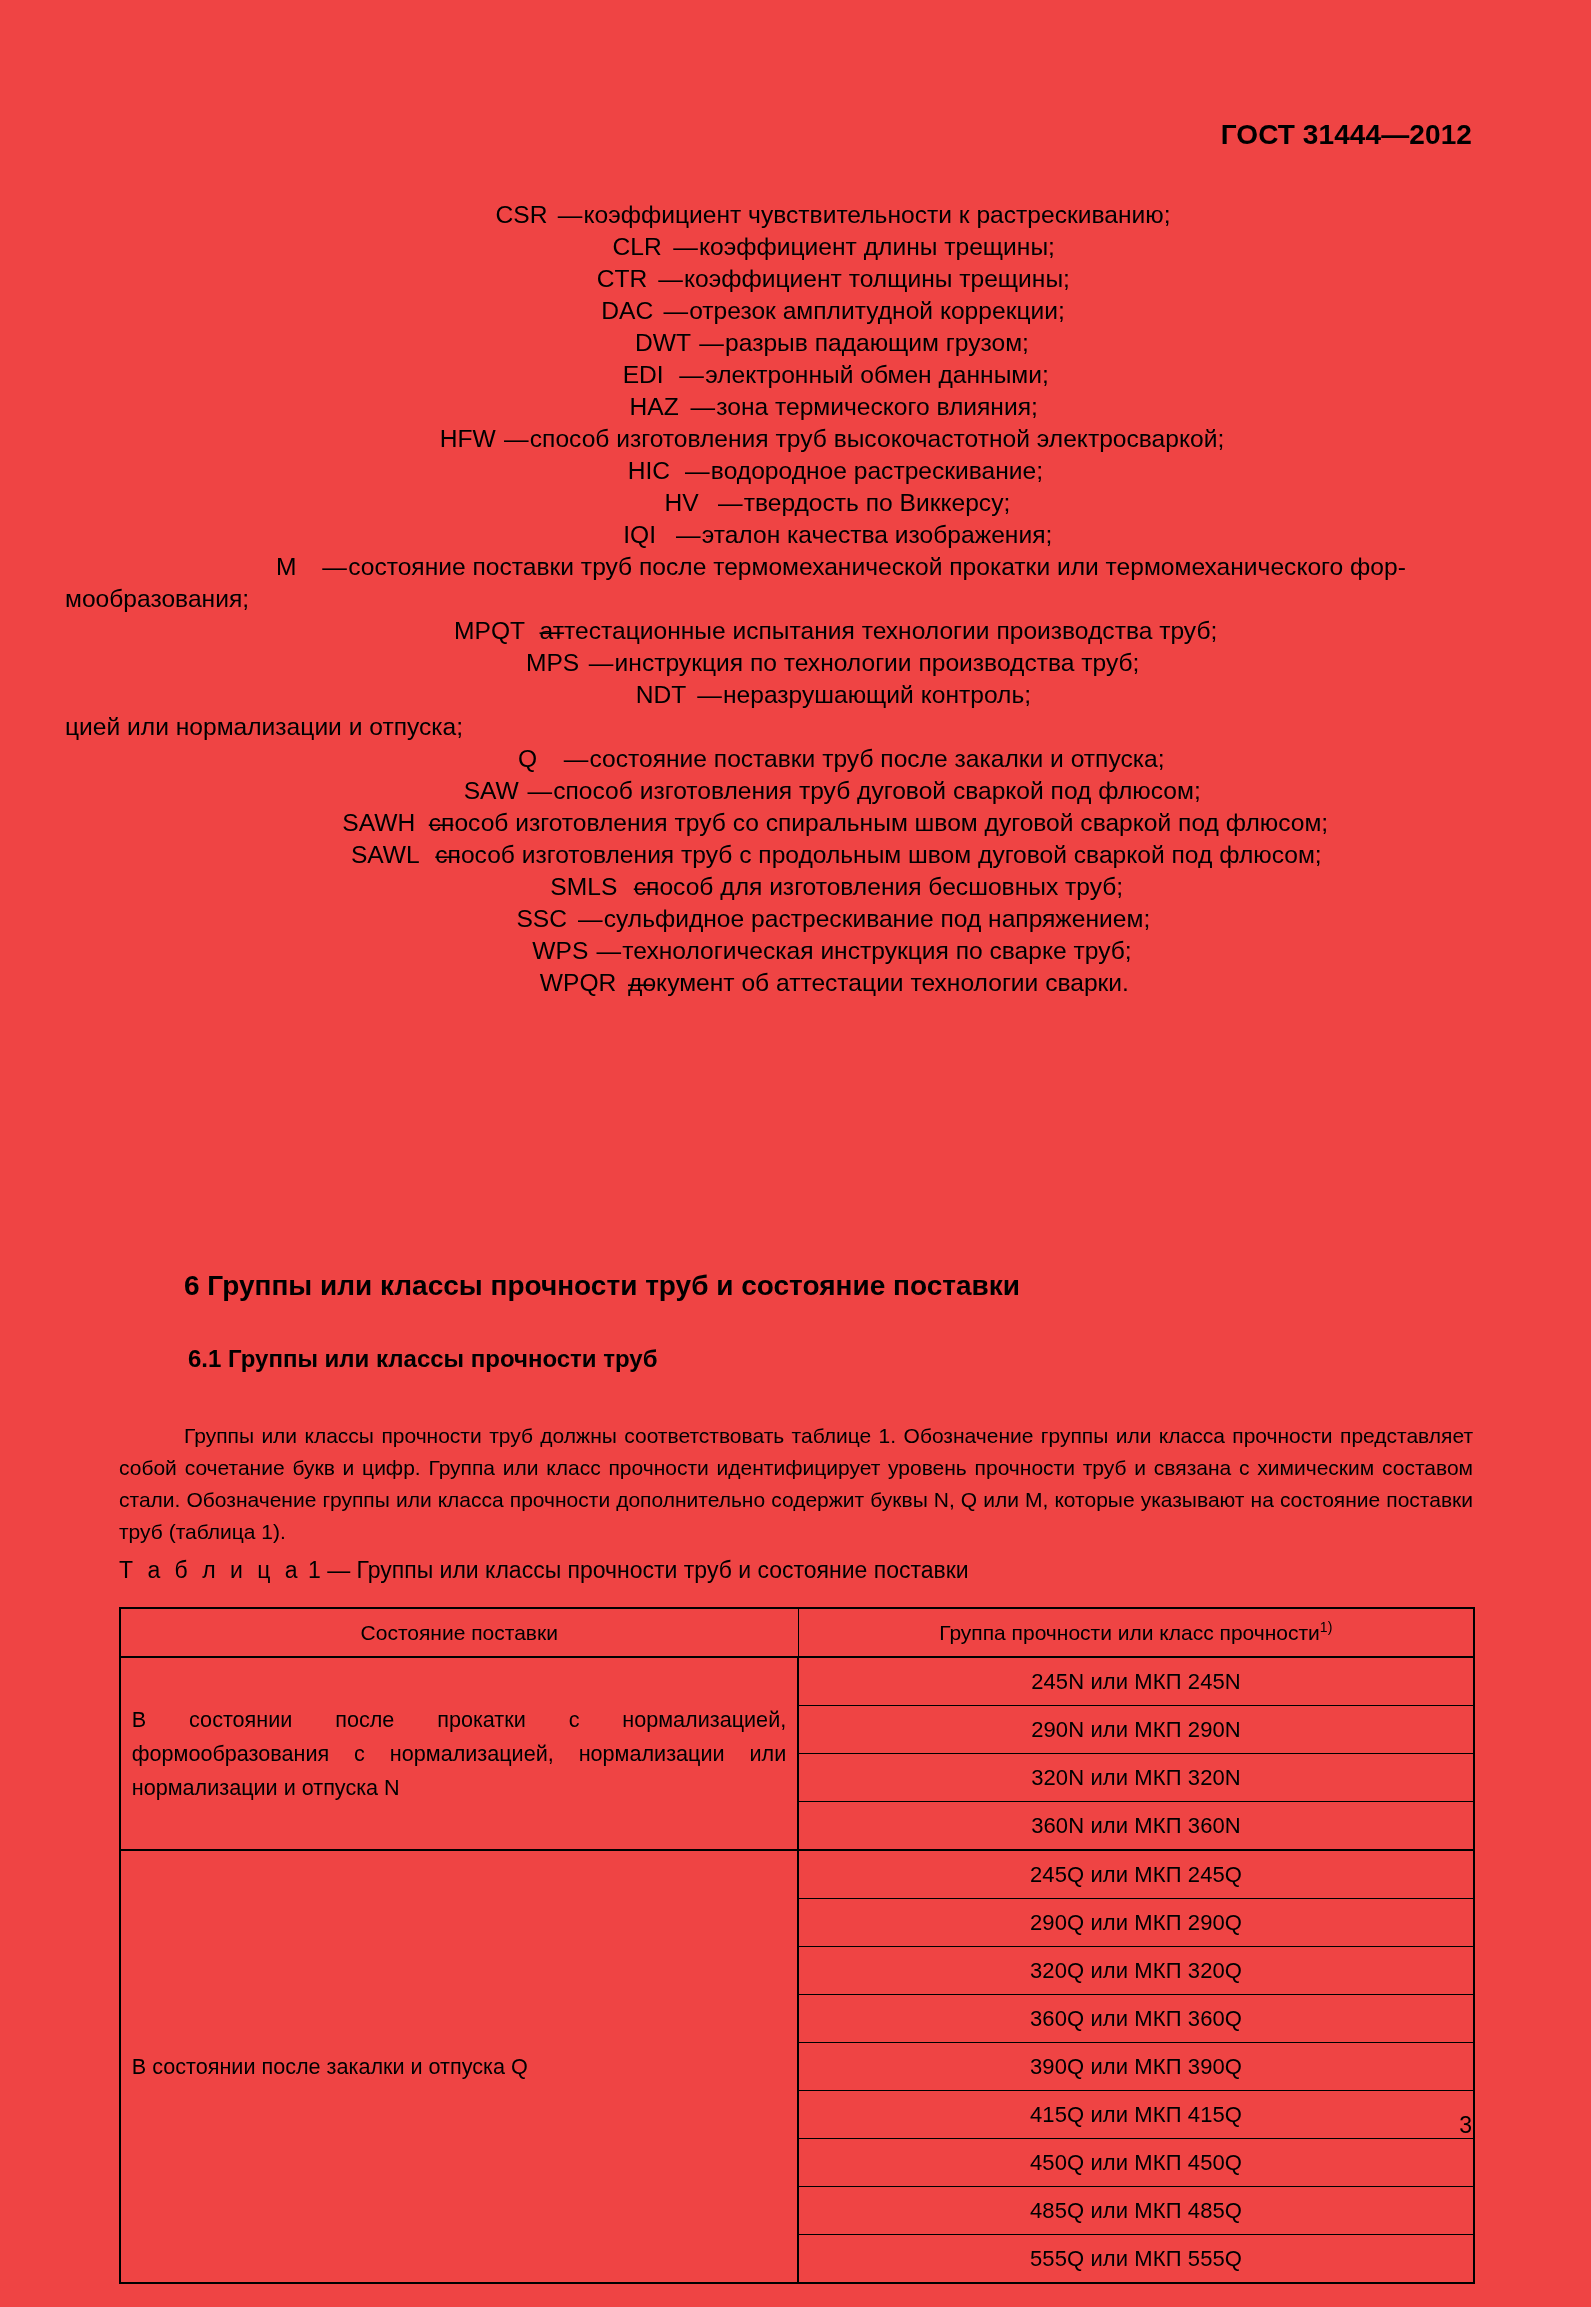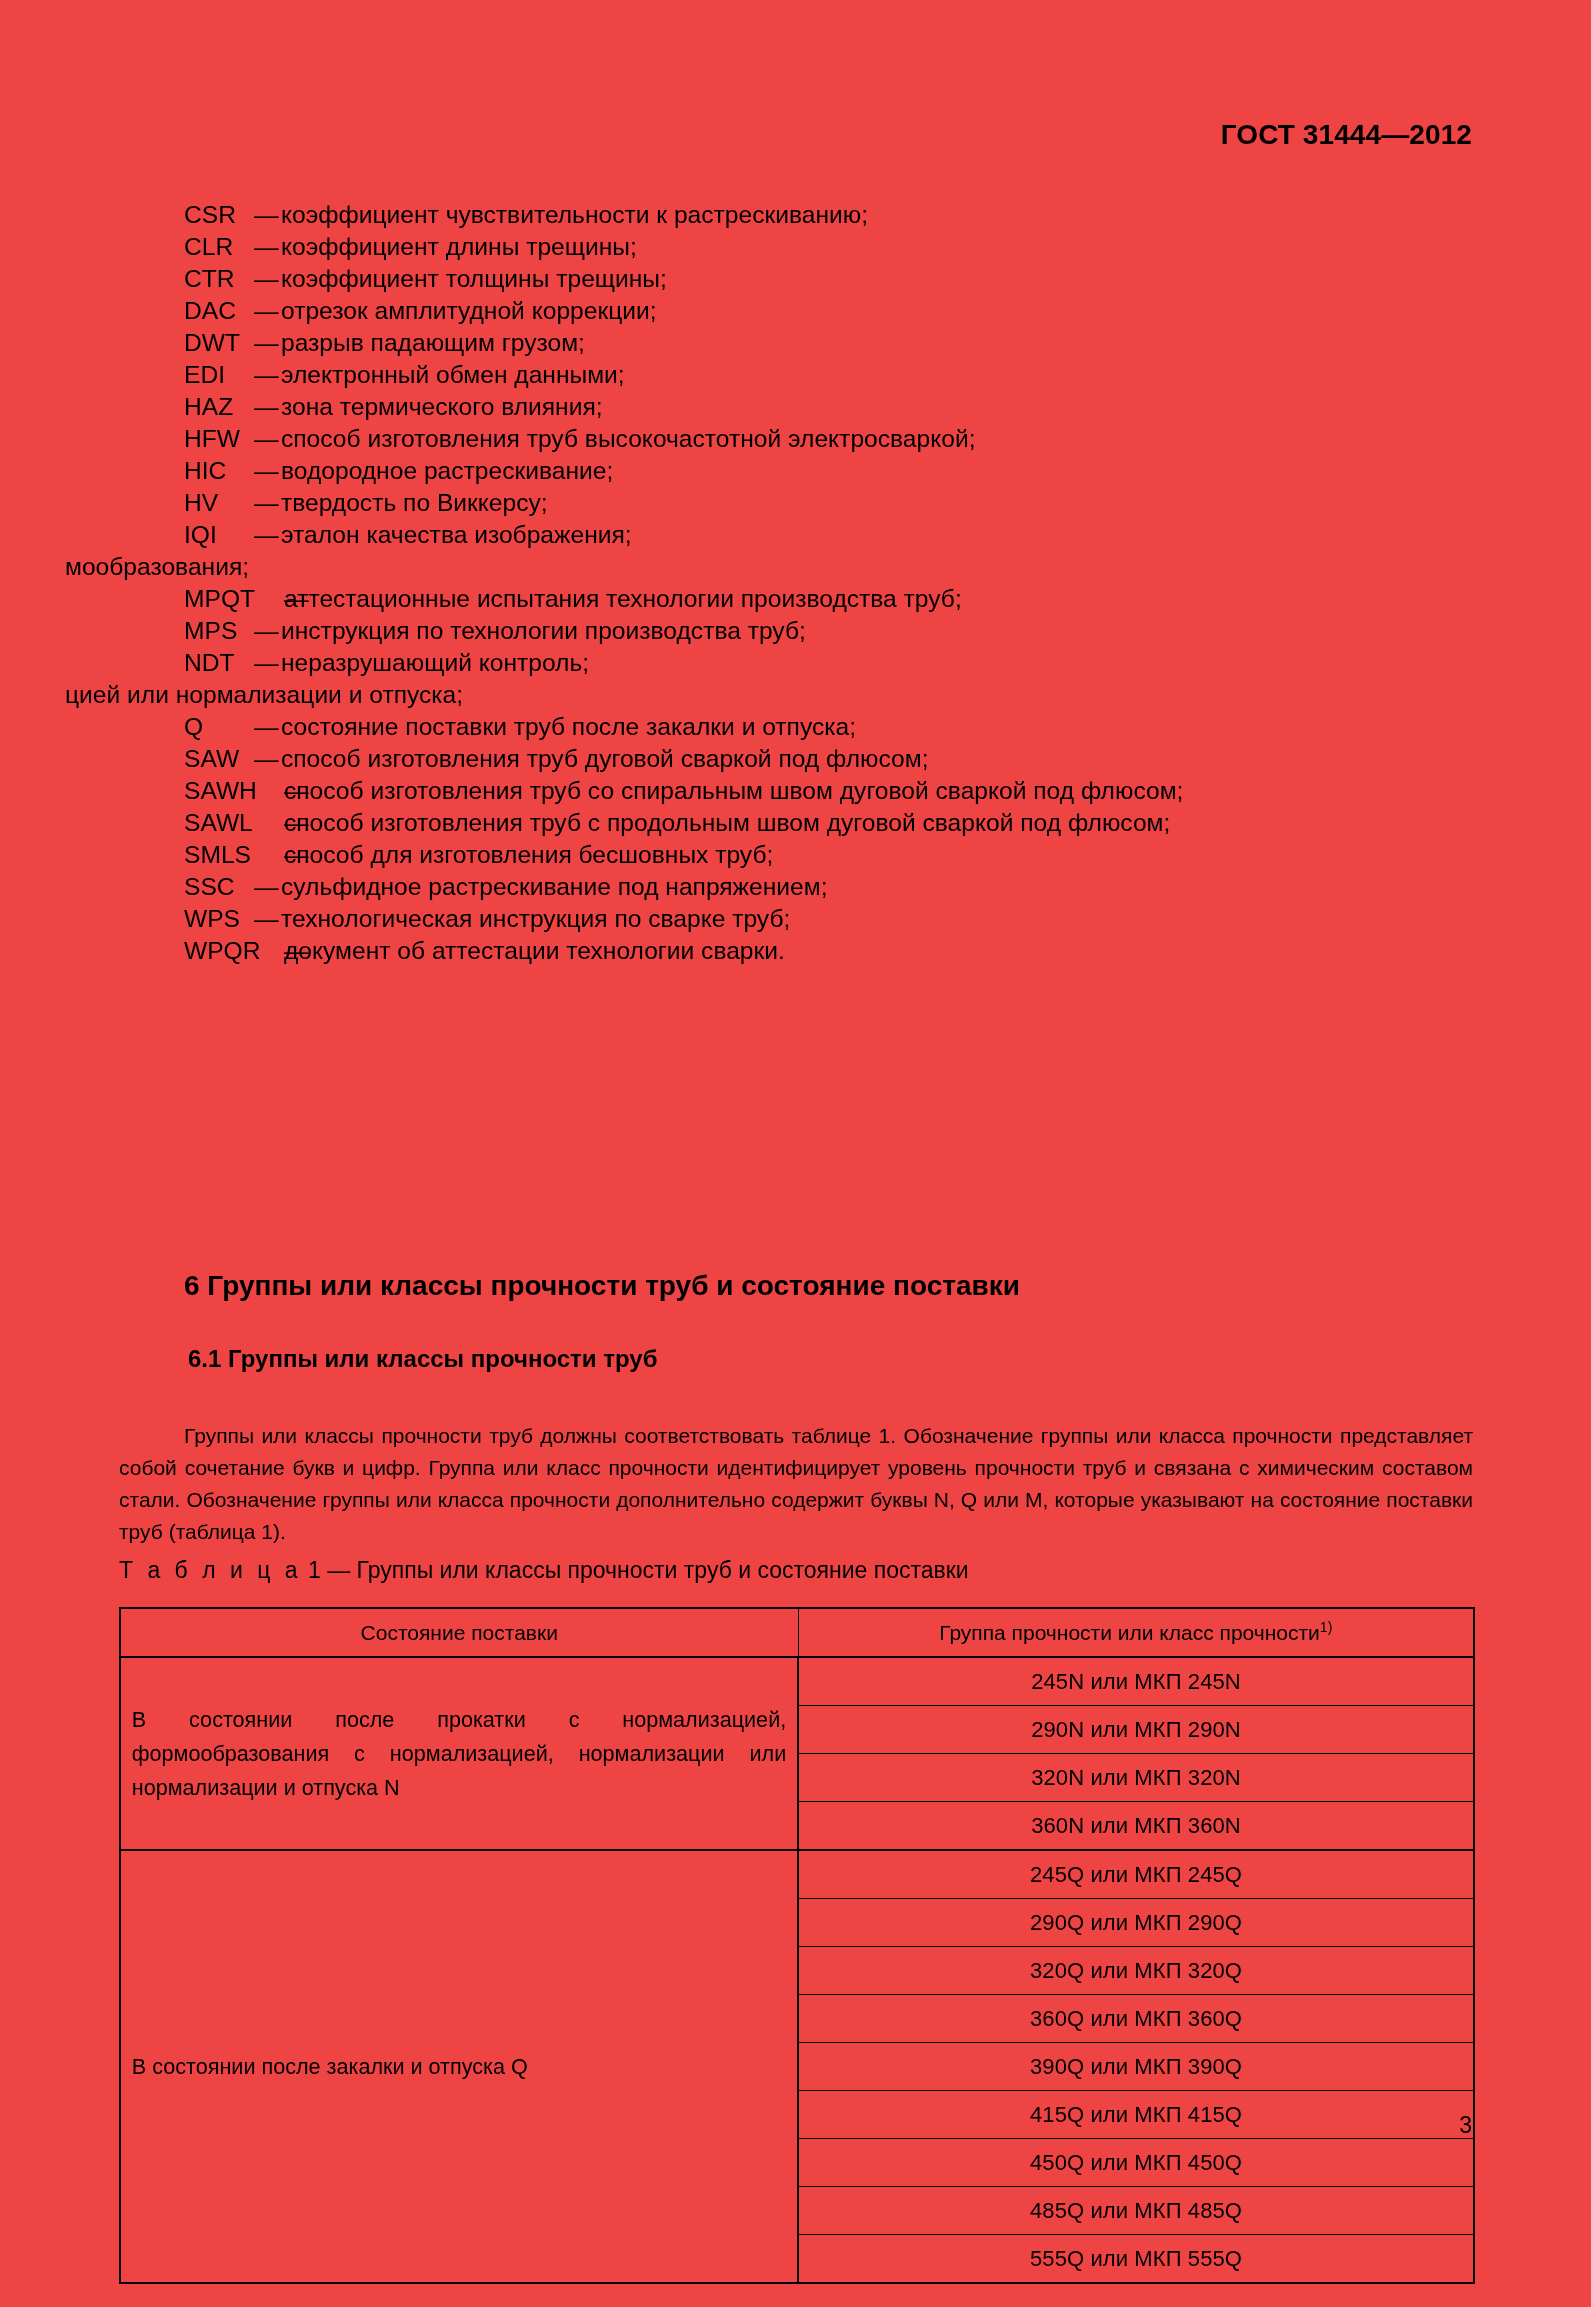--- a/index.html
+++ b/index.html
@@ -45,20 +45,21 @@
 
   
   .abbr-list {
     font-size: 24.6px;
     line-height: 32px;
   }
   .abbr-row {
     display: block;
     white-space: nowrap;
     text-indent: 0;
+    text-align: center;
   }
   .abbr-row .abbr-term {
     display: inline-block;
     width: 70px;
     margin-left: 65px;
     vertical-align: baseline;
   }
   .abbr-row .abbr-dash {
     display: inline-block;
     width: 27px;
@@ -221,20 +222,21 @@
         <div class="abbr-row"><span class="abbr-term">CLR</span><span class="abbr-dash">—</span><span class="abbr-def">коэффициент длины трещины;</span></div>
         <div class="abbr-row"><span class="abbr-term">CTR</span><span class="abbr-dash">—</span><span class="abbr-def">коэффициент толщины трещины;</span></div>
         <div class="abbr-row"><span class="abbr-term">DAC</span><span class="abbr-dash">—</span><span class="abbr-def">отрезок амплитудной коррекции;</span></div>
         <div class="abbr-row"><span class="abbr-term">DWT</span><span class="abbr-dash">—</span><span class="abbr-def">разрыв падающим грузом;</span></div>
         <div class="abbr-row"><span class="abbr-term">EDI</span><span class="abbr-dash">—</span><span class="abbr-def">электронный обмен данными;</span></div>
         <div class="abbr-row"><span class="abbr-term">HAZ</span><span class="abbr-dash">—</span><span class="abbr-def">зона термического влияния;</span></div>
         <div class="abbr-row"><span class="abbr-term">HFW</span><span class="abbr-dash">—</span><span class="abbr-def">способ изготовления труб высокочастотной электросваркой;</span></div>
         <div class="abbr-row"><span class="abbr-term">HIC</span><span class="abbr-dash">—</span><span class="abbr-def">водородное растрескивание;</span></div>
         <div class="abbr-row"><span class="abbr-term">HV</span><span class="abbr-dash">—</span><span class="abbr-def">твердость по Виккерсу;</span></div>
         <div class="abbr-row"><span class="abbr-term">IQI</span><span class="abbr-dash">—</span><span class="abbr-def">эталон качества изображения;</span></div>
+        <div class="abbr-row"><span class="abbr-term">M</span><span class="abbr-dash">—</span><span class="abbr-def">состояние поставки труб после термомеханической прокатки или термомеханического фор-</span></div>
         <div class="abbr-cont">мообразования;</div>
         <div class="abbr-row wide"><span class="abbr-term">MPQT</span><span class="abbr-dash">—</span><span class="abbr-def">аттестационные испытания технологии производства труб;</span></div>
         <div class="abbr-row"><span class="abbr-term">MPS</span><span class="abbr-dash">—</span><span class="abbr-def">инструкция по технологии производства труб;</span></div>
         <div class="abbr-row"><span class="abbr-term">NDT</span><span class="abbr-dash">—</span><span class="abbr-def">неразрушающий контроль;</span></div>
         <div class="abbr-cont">цией или нормализации и отпуска;</div>
         <div class="abbr-row"><span class="abbr-term">Q</span><span class="abbr-dash">—</span><span class="abbr-def">состояние поставки труб после закалки и отпуска;</span></div>
         <div class="abbr-row"><span class="abbr-term">SAW</span><span class="abbr-dash">—</span><span class="abbr-def">способ изготовления труб дуговой сваркой под флюсом;</span></div>
         <div class="abbr-row wide"><span class="abbr-term">SAWH</span><span class="abbr-dash">—</span><span class="abbr-def">способ изготовления труб со спиральным швом дуговой сваркой под флюсом;</span></div>
         <div class="abbr-row wide"><span class="abbr-term">SAWL</span><span class="abbr-dash">—</span><span class="abbr-def">способ изготовления труб с продольным швом дуговой сваркой под флюсом;</span></div>
         <div class="abbr-row wide"><span class="abbr-term">SMLS</span><span class="abbr-dash">—</span><span class="abbr-def">способ для изготовления бесшовных труб;</span></div>

